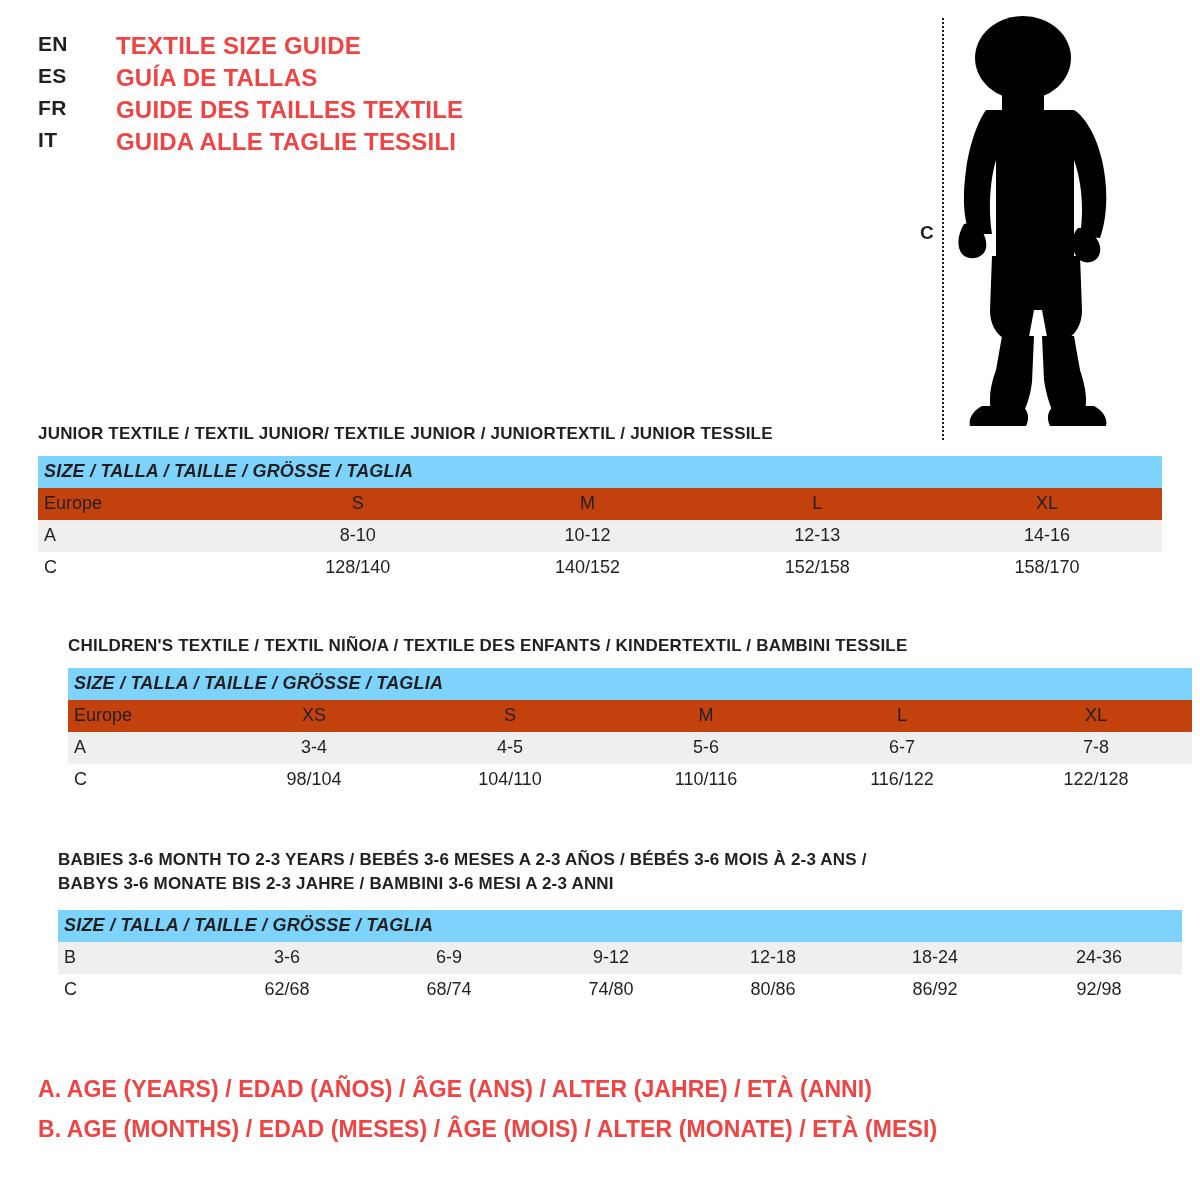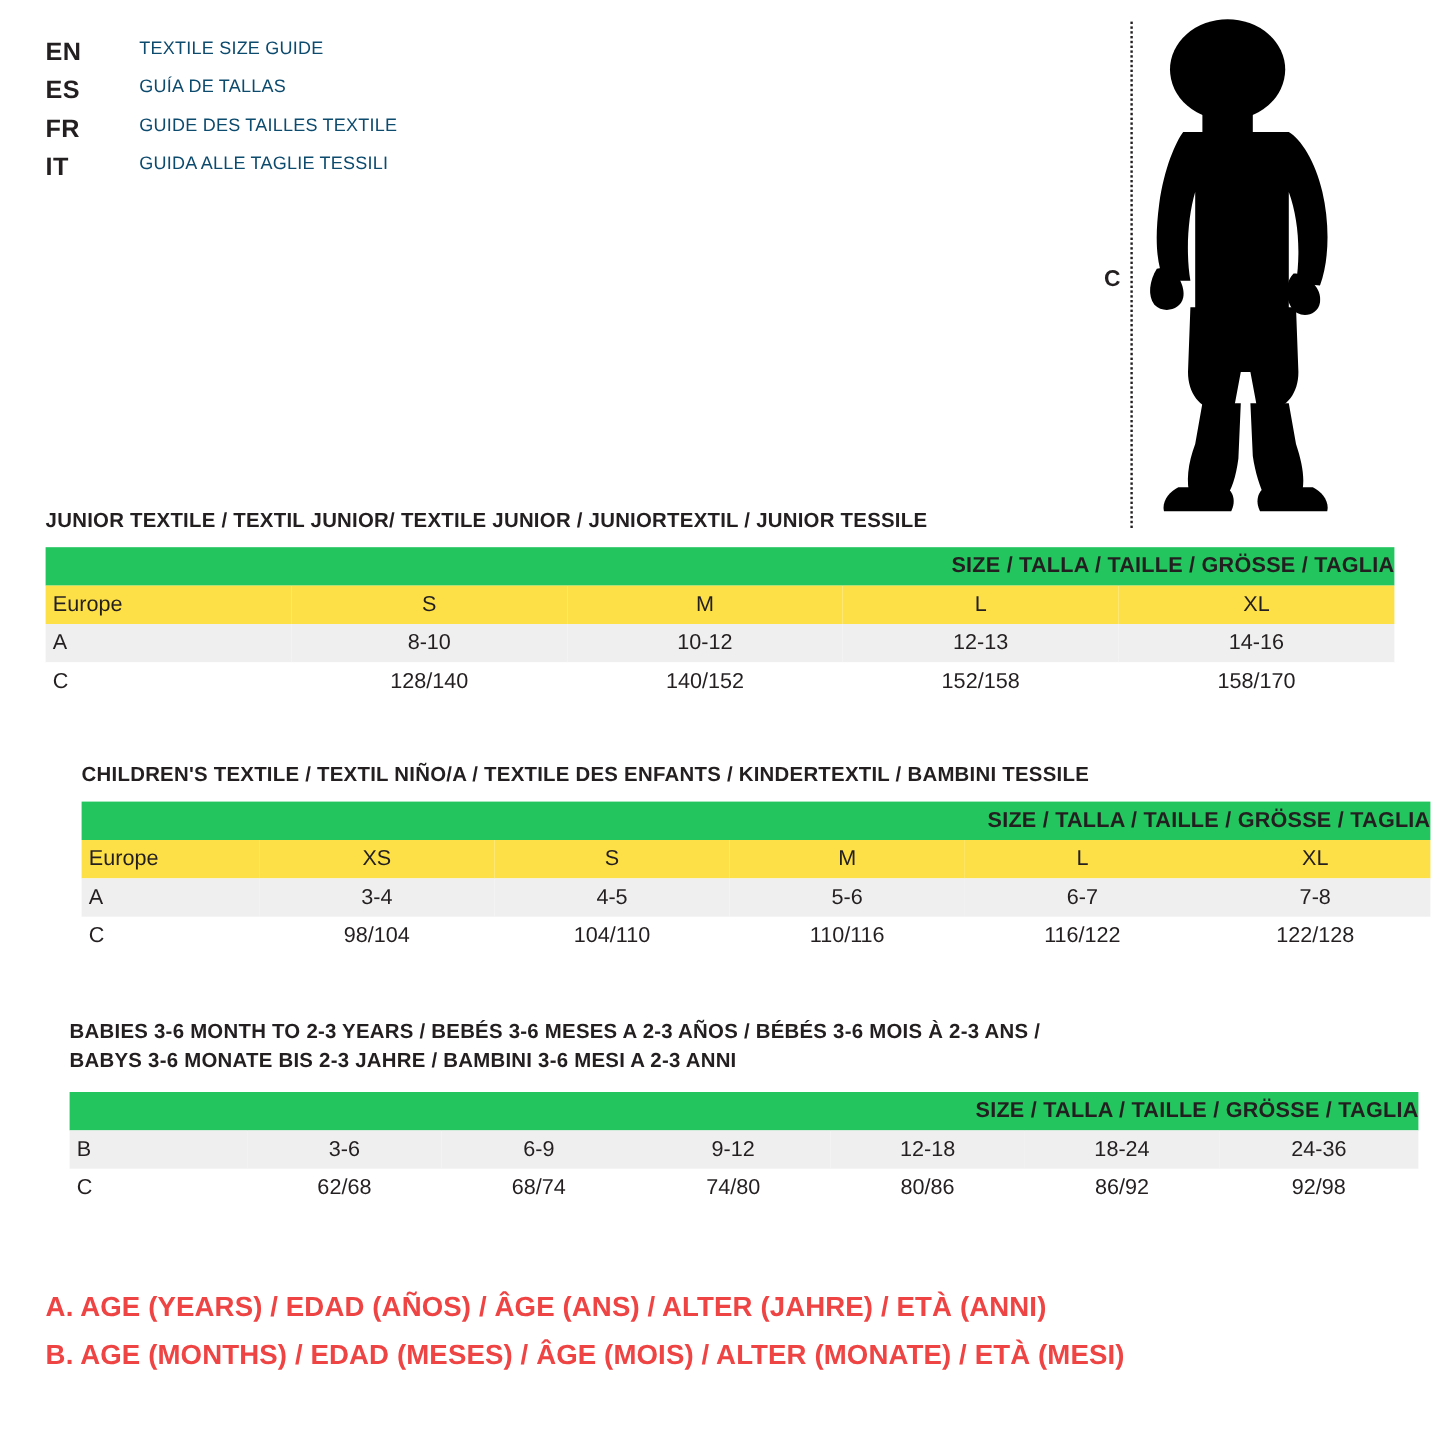--- a/index.html
+++ b/index.html
@@ -29,24 +29,24 @@
     height: 32px;
   }
   .lang-code {
     width: 78px;
     font-size: 21px;
     font-weight: 700;
     letter-spacing: 0.3px;
     color: #231f20;
   }
   .lang-text {
-    font-size: 15px;
-    font-weight: 400;
+    font-size: 24px;
+    font-weight: 700;
     letter-spacing: 0.2px;
-    color: #0c4a6e;
+    color: #ef4444;
     white-space: nowrap;
   }
 
   
   .figure-area {
     position: absolute;
     left: 890px;
     top: 10px;
     width: 290px;
     height: 430px;
@@ -98,28 +98,29 @@
     color: #231f20;
     padding: 5px 0 6px 0;
     text-align: center;
     white-space: nowrap;
   }
   table.sizes td.rowlabel {
     text-align: left;
     padding-left: 6px;
   }
   tr.band td {
-    background: #22c55e;
-    font-weight: 700;
-    text-align: right;
+    background: #7dd3fc;
+    font-weight: 700;
+    text-align: left;
     padding-left: 6px;
     letter-spacing: 0.2px;
+    font-style: italic;
   }
   tr.head td {
-    background: #fde047;
+    background: #c2410c;
   }
   tr.shade td {
     background: #efefef;
   }
   tr.plain td {
     background: #ffffff;
   }
 
   
   .tbl-junior { width: 812px; }

